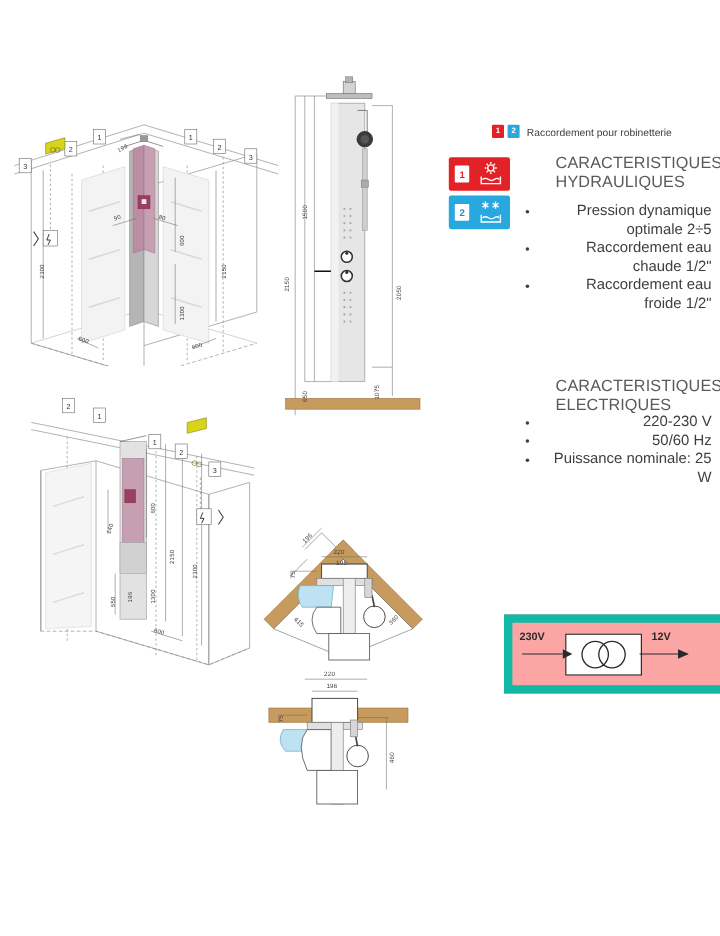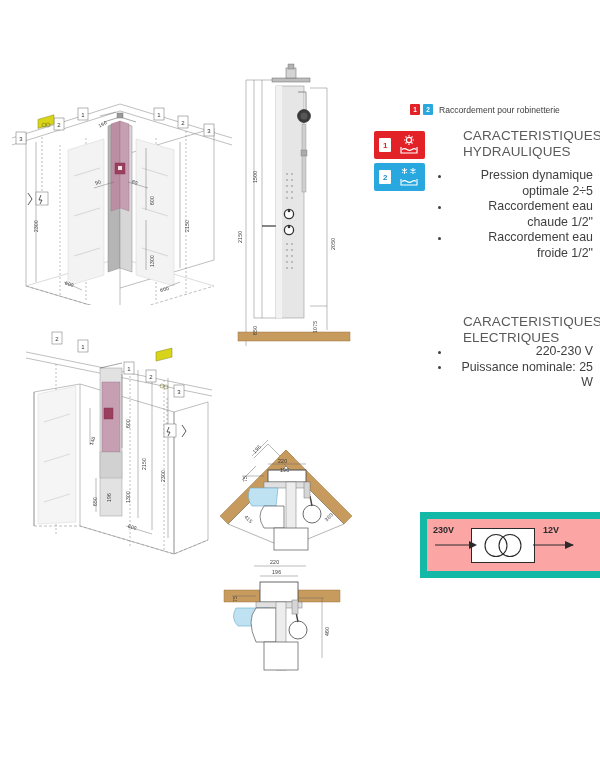--- a/index.html
+++ b/index.html
@@ -458,20 +458,21 @@
     <div class="li">Raccordement eau froide 1/2"</div>
   </div>
 
   <div class="section-title" style="left:425px;top:314px;width:170px;">
     <div>CARACTERISTIQUES</div>
     <div>ELECTRIQUES</div>
   </div>
 
   <div class="bullets" style="left:428px;top:344px;width:165px;">
     <div class="li">220-230 V</div>
+    <div class="li">50/60 Hz</div>
     <div class="li">Puissance nominale: 25 W</div>
   </div>
 
 
   <div class="transformer-box">
     <div class="tb-inner">
       <svg width="62" height="33" viewBox="0 0 62 33">
         <circle cx="24" cy="16.5" r="11" fill="none" stroke="#2a2a2a" stroke-width="1.1"></circle>
         <circle cx="38" cy="16.5" r="11" fill="none" stroke="#2a2a2a" stroke-width="1.1"></circle>
       </svg>

